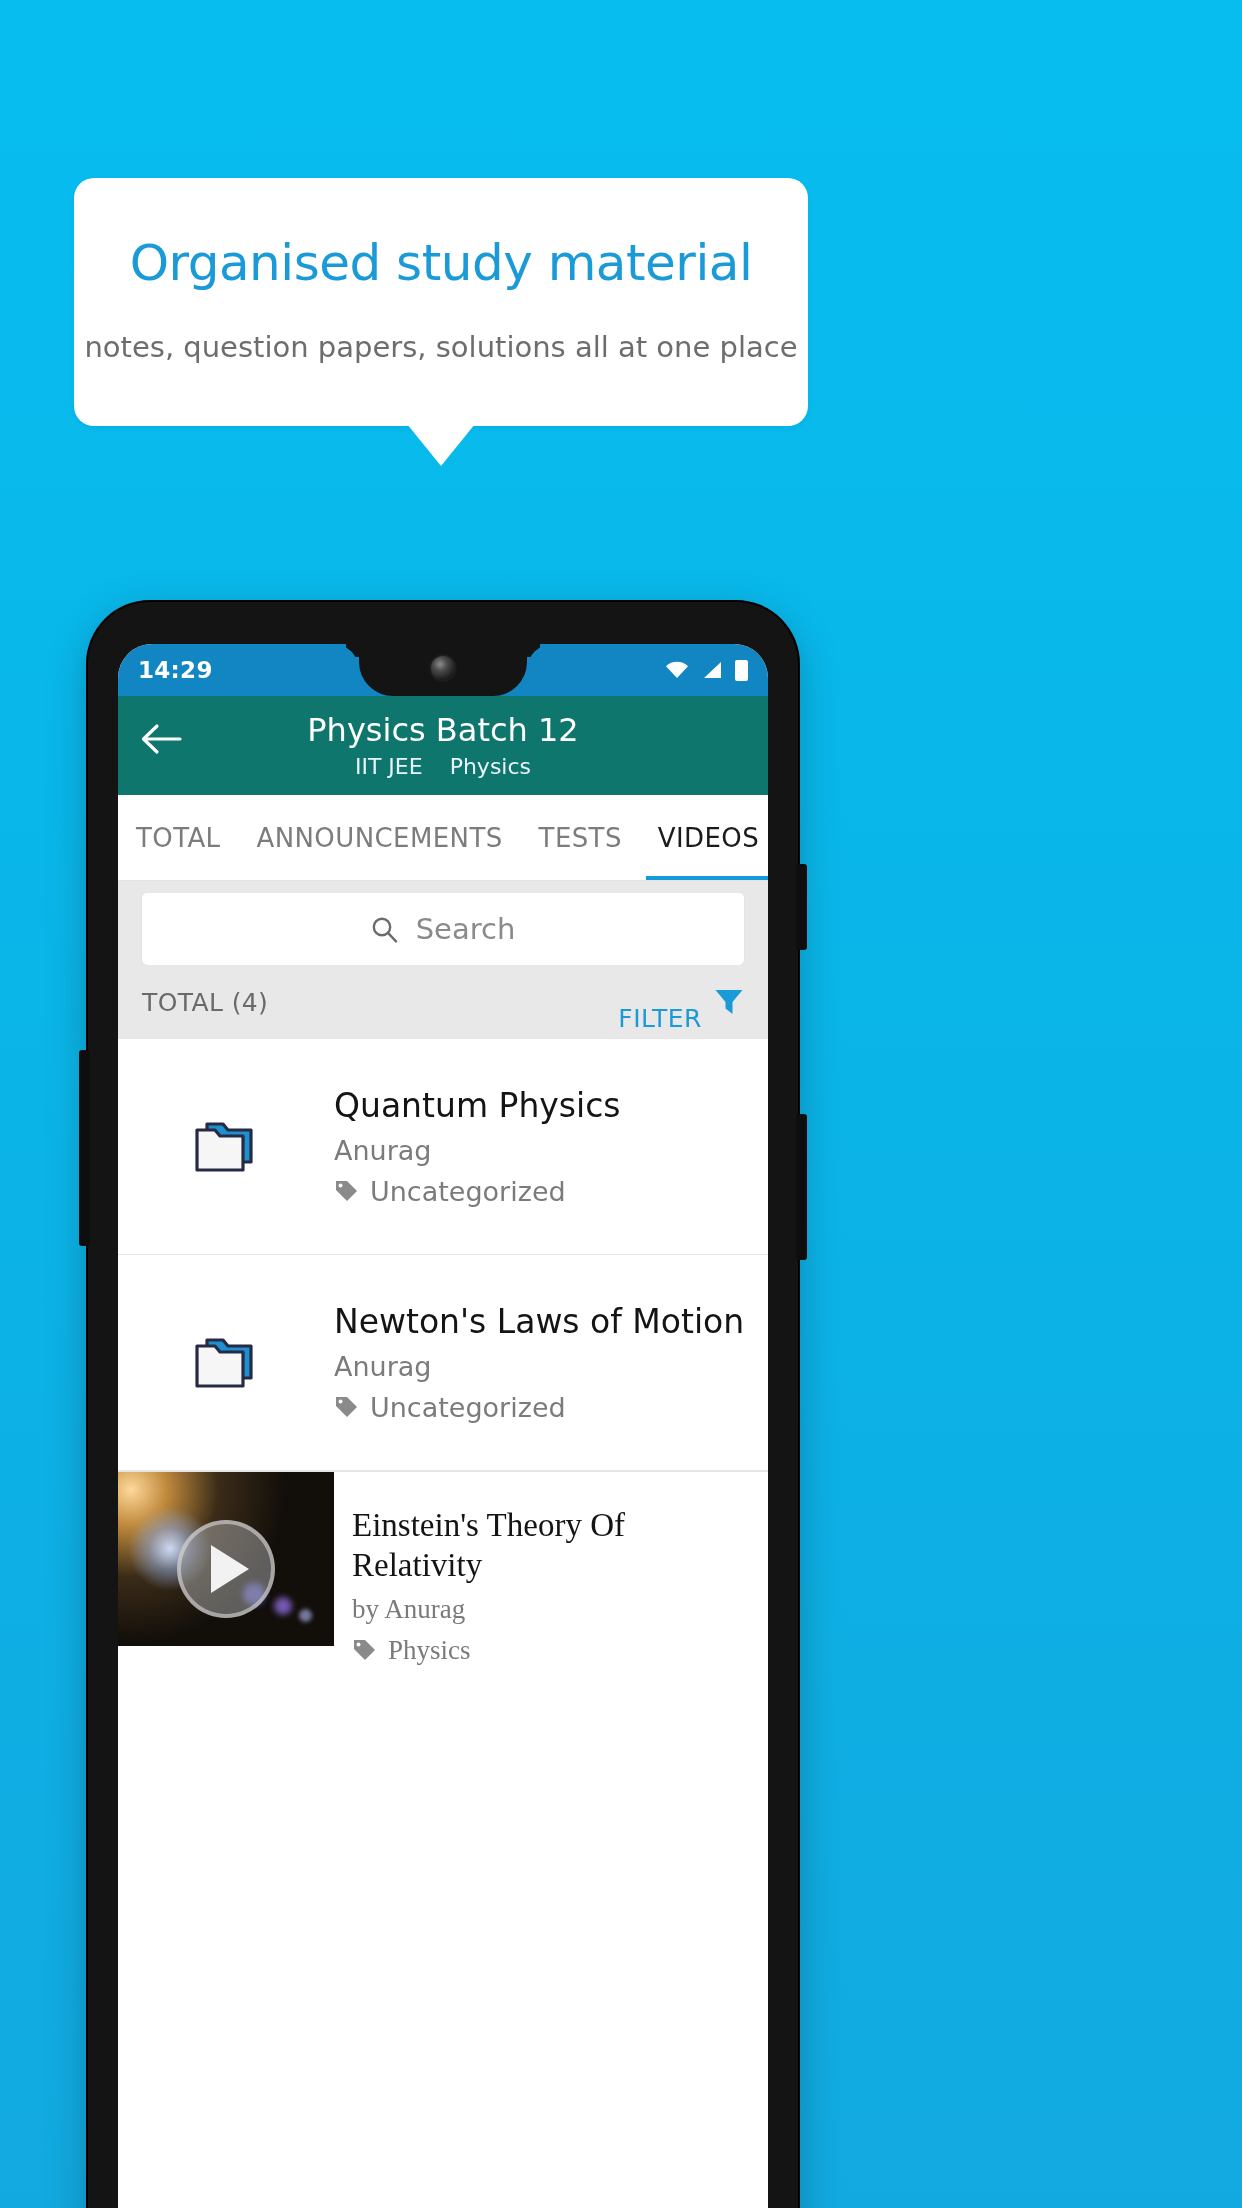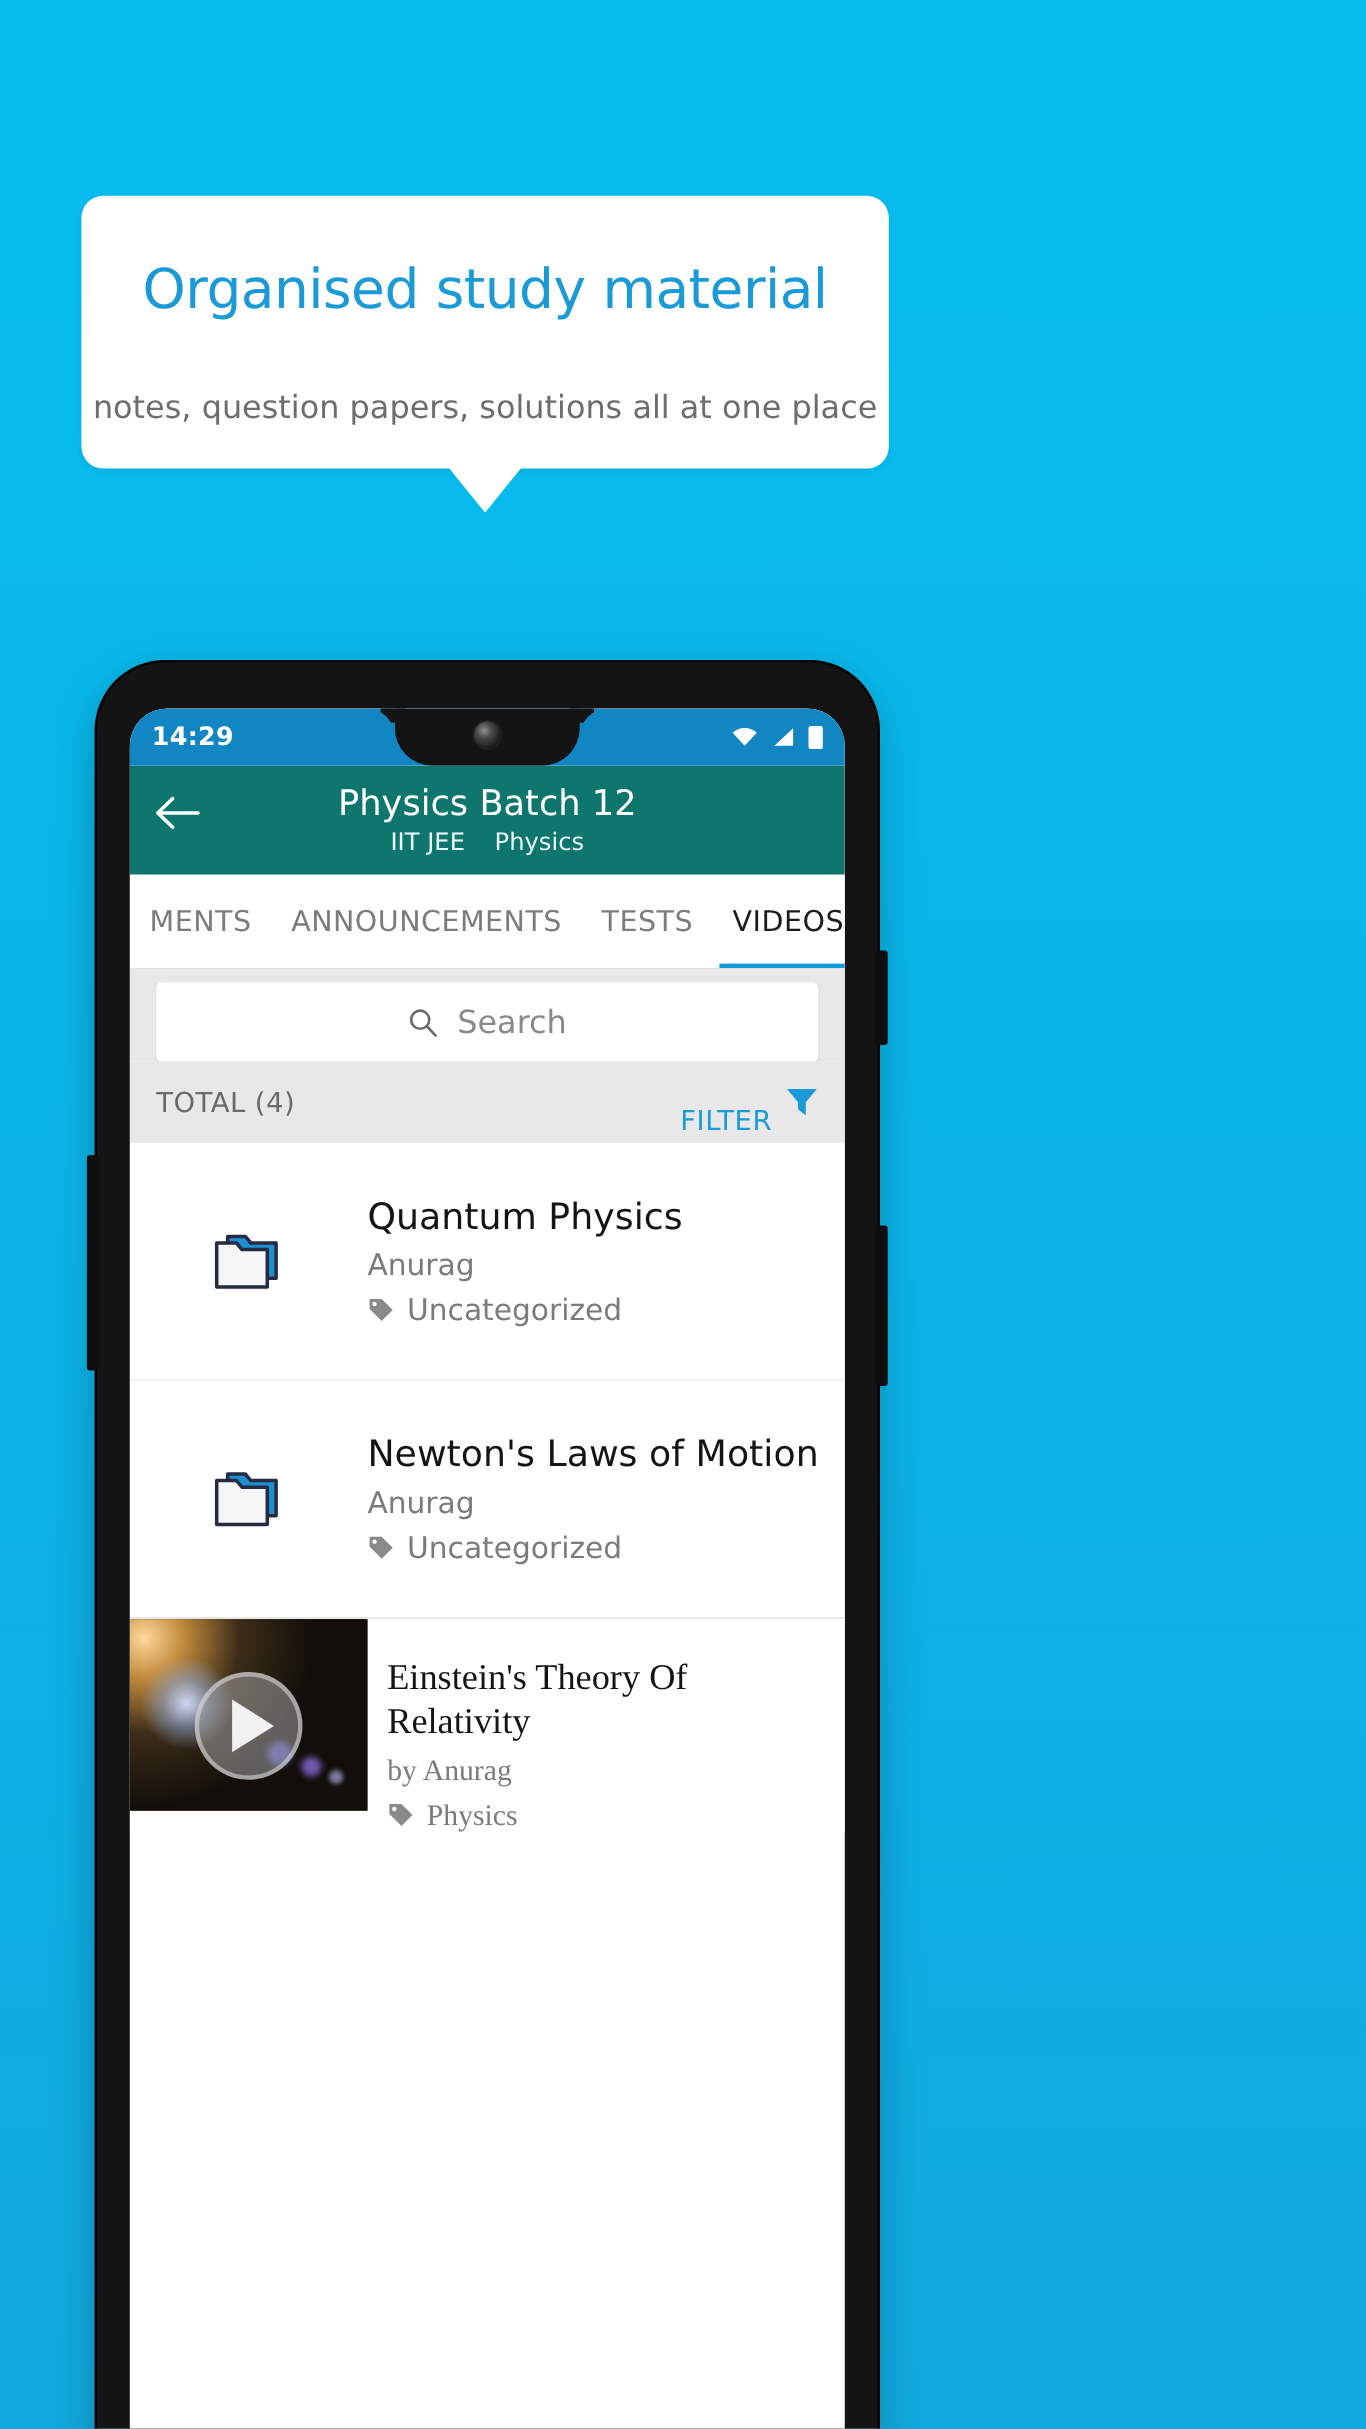--- a/index.html
+++ b/index.html
@@ -43,21 +43,20 @@
     letter-spacing:-0.5px;
     font-family:"DejaVu Sans", sans-serif;
   }
   .bubble-sub {
     position:absolute;
     left:0; right:0; top:152px;
     text-align:center;
     color:#6d6d6d;
     font-size:29px;
     font-weight:400;
-    margin-top:23px;
   }
 
   
   .phone {
     position:absolute;
     left:88px; top:602px;
     width:710px; height:1700px;
     background:#141414;
     border-radius:62px 62px 28px 28px;
     box-shadow:0 0 0 2px #000, 0 12px 40px rgba(0,0,0,0.25);
@@ -262,21 +261,21 @@
           <path d="M17 4 L3.5 17 L17 30 M3.5 17 L40 17" fill="none" stroke="#ffffff" stroke-width="3.2" stroke-linecap="round" stroke-linejoin="round"></path>
         </svg>
         <div class="appbar-title">Physics Batch 12</div>
         <div class="appbar-sub">
           <span>IIT JEE</span>
           <span>Physics</span>
         </div>
       </div>
 
       <div class="tabs">
-        <div class="tab">MENTS</div>
+        <div class="tab">TOTAL</div>
         <div class="tab">ANNOUNCEMENTS</div>
         <div class="tab">TESTS</div>
         <div class="tab active">VIDEOS</div>
       </div>
 
       <div class="searchwrap">
         <div class="searchbox">
           <svg class="search-ic" viewBox="0 0 27 27">
             <circle cx="11" cy="11" r="8.2" fill="none" stroke="#6b6b6b" stroke-width="2.4"></circle>
             <path d="M17.2 17.2 L25 25.4" stroke="#6b6b6b" stroke-width="2.4" stroke-linecap="round"></path>

